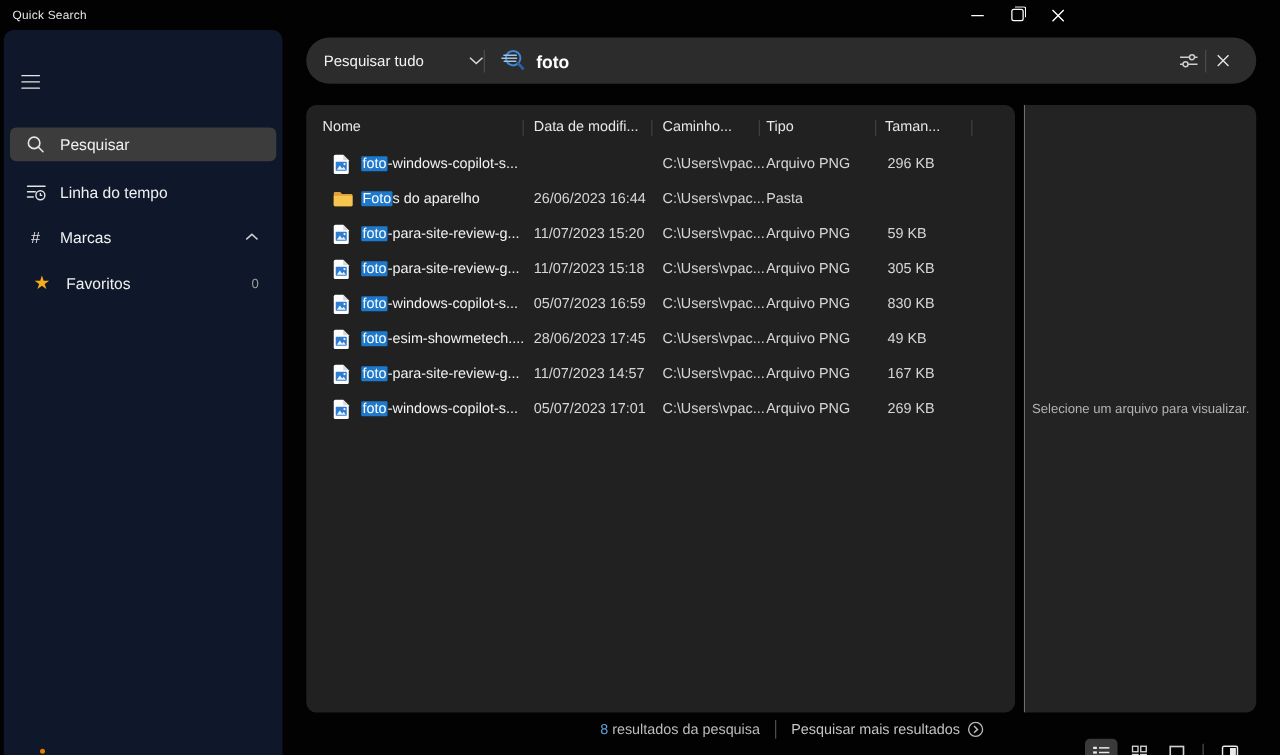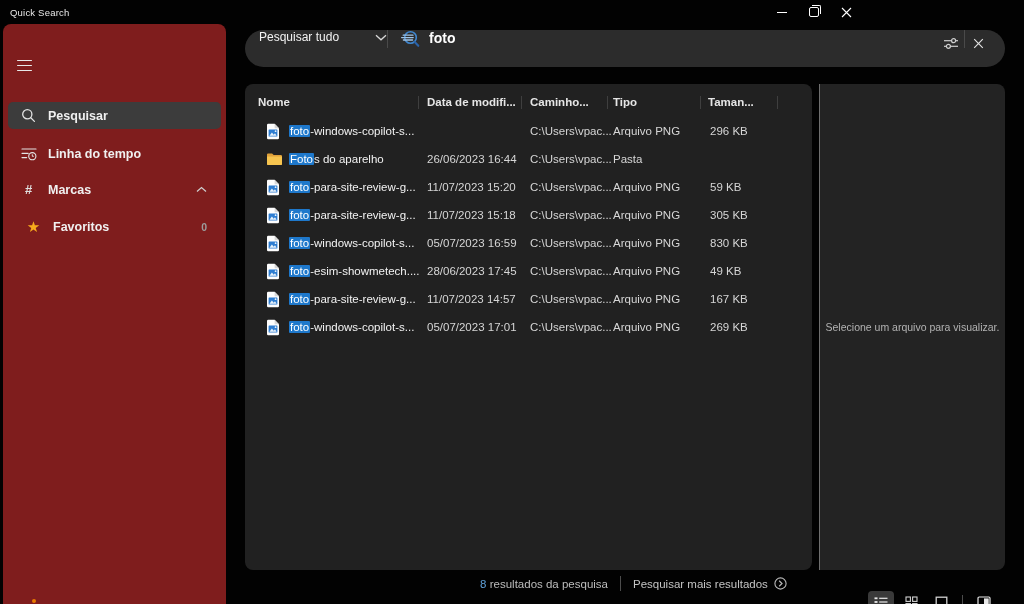--- a/index.html
+++ b/index.html
@@ -11,51 +11,51 @@
   }
   
   .titlebar{position:absolute;left:0;top:0;width:868px;height:24px;}
   .app-title{position:absolute;left:10px;top:7px;font-size:9.5px;color:#e8e8e8;letter-spacing:.2px;}
   .win-controls{position:absolute;right:6px;top:0;height:24px;display:flex;}
   .win-btn{width:32px;height:24px;display:flex;align-items:center;justify-content:center;cursor:default;}
   .min-glyph{width:10px;height:1px;background:#fff;}
   .restore-glyph{width:8px;height:8px;border:1px solid #fff;border-radius:2px;position:relative;}
   .restore-glyph::before{content:"";position:absolute;top:-3px;left:2px;width:8px;height:8px;border-top:1px solid #fff;border-right:1px solid #fff;border-radius:0 2px 0 0;}
   
-  .sidebar{position:absolute;left:3px;top:24px;width:223px;height:580px;background:#7f1d1d;border-radius:8px 8px 0 0;font-weight:bold;}
+  .sidebar{position:absolute;left:3px;top:24px;width:223px;height:580px;background:#0f172a;border-radius:8px 8px 0 0;}
   .hamburger{position:absolute;left:14px;top:36px;width:15px;height:11px;display:flex;flex-direction:column;justify-content:space-between;cursor:pointer;}
   .hamburger span{display:block;height:1.4px;background:#e8e8e8;border-radius:1px;}
   .side-item{position:absolute;left:5px;width:213px;height:27px;display:flex;align-items:center;padding-left:11px;box-sizing:border-box;border-radius:5px;font-size:12.5px;color:#f0f0f0;cursor:pointer;}
   .side-item.selected{background:#3c3c3c;}
   .side-item .ic{width:19px;display:flex;justify-content:center;margin-right:10px;flex:none;}
   .side-item .lbl{white-space:nowrap;}
   .side-item .trail{margin-left:auto;margin-right:14px;display:flex;align-items:center;}
   .item-pesquisar{top:78px;}
   .item-linha{top:116px;}
   .item-marcas{top:152px;}
   .item-favoritos{top:189px;padding-left:16px;}
   .count{font-size:10.5px;color:#9c9c9c;}
   .hash-glyph{font-size:13px;color:#e0e0e0;line-height:1;}
   .star-glyph{font-size:15px;color:#f8ab1c;line-height:1;}
   .item-config{position:absolute;left:5px;top:573px;width:213px;height:26px;display:flex;align-items:center;padding-left:9px;box-sizing:border-box;font-size:12.5px;color:#f0f0f0;cursor:pointer;}
   .gear-wrap{position:relative;width:20px;margin-right:9px;display:flex;justify-content:center;}
   .gear-glyph{font-size:14px;color:#d4d4d4;line-height:1;}
   .gear-dot{position:absolute;right:1px;top:-4px;width:4px;height:4px;border-radius:50%;background:#e87b00;}
   
-  .search-pill{position:absolute;left:245px;top:30px;width:760px;height:37px;background:#2c2c2c;border-radius:19px;display:flex;align-items:flex-start;padding:0 14px;box-sizing:border-box;}
+  .search-pill{position:absolute;left:245px;top:30px;width:760px;height:37px;background:#2c2c2c;border-radius:19px;display:flex;align-items:center;padding:0 14px;box-sizing:border-box;}
   .scope{display:flex;align-items:center;width:128px;justify-content:space-between;cursor:pointer;flex:none;}
   .scope-label{font-size:12px;color:#f2f2f2;white-space:nowrap;}
   .pill-div{width:1px;height:18px;background:#4a4a4a;flex:none;}
   .logo-wrap{margin:0 8px 0 12px;display:flex;flex:none;}
   .query-input{flex:1;background:transparent;border:none;outline:none;color:#fff;font-size:14px;font-weight:600;font-family:"Liberation Sans","DejaVu Sans",sans-serif;padding:0;min-width:60px;}
   .pill-btn{display:flex;align-items:center;justify-content:center;width:26px;height:26px;cursor:pointer;flex:none;}
   
   .list-panel{position:absolute;left:245px;top:84px;width:567px;height:486px;background:#212121;border-radius:8px;}
   .hdr{position:absolute;top:6px;left:0;right:0;height:24px;font-size:11.5px;color:#e6e6e6;}
-  .hdr-cell{position:absolute;top:0;height:24px;display:flex;align-items:center;cursor:pointer;white-space:nowrap;font-weight:bold;}
+  .hdr-cell{position:absolute;top:0;height:24px;display:flex;align-items:center;cursor:pointer;white-space:nowrap;}
   .hdr-div{position:absolute;top:6px;width:1px;height:13px;background:#3f3f3f;}
   .rows{position:absolute;top:33px;left:0;right:0;}
   .row{position:relative;height:28px;cursor:pointer;}
   .cell{position:absolute;top:0;height:28px;display:flex;align-items:center;font-size:11.5px;color:#d6d6d6;white-space:nowrap;}
   .c-icon{left:21px;}
   .c-name{left:44px;color:#f2f2f2;}
   .c-date{left:182px;}
   .c-path{left:285px;}
   .c-type{left:368px;}
   .c-size{left:465px;}

